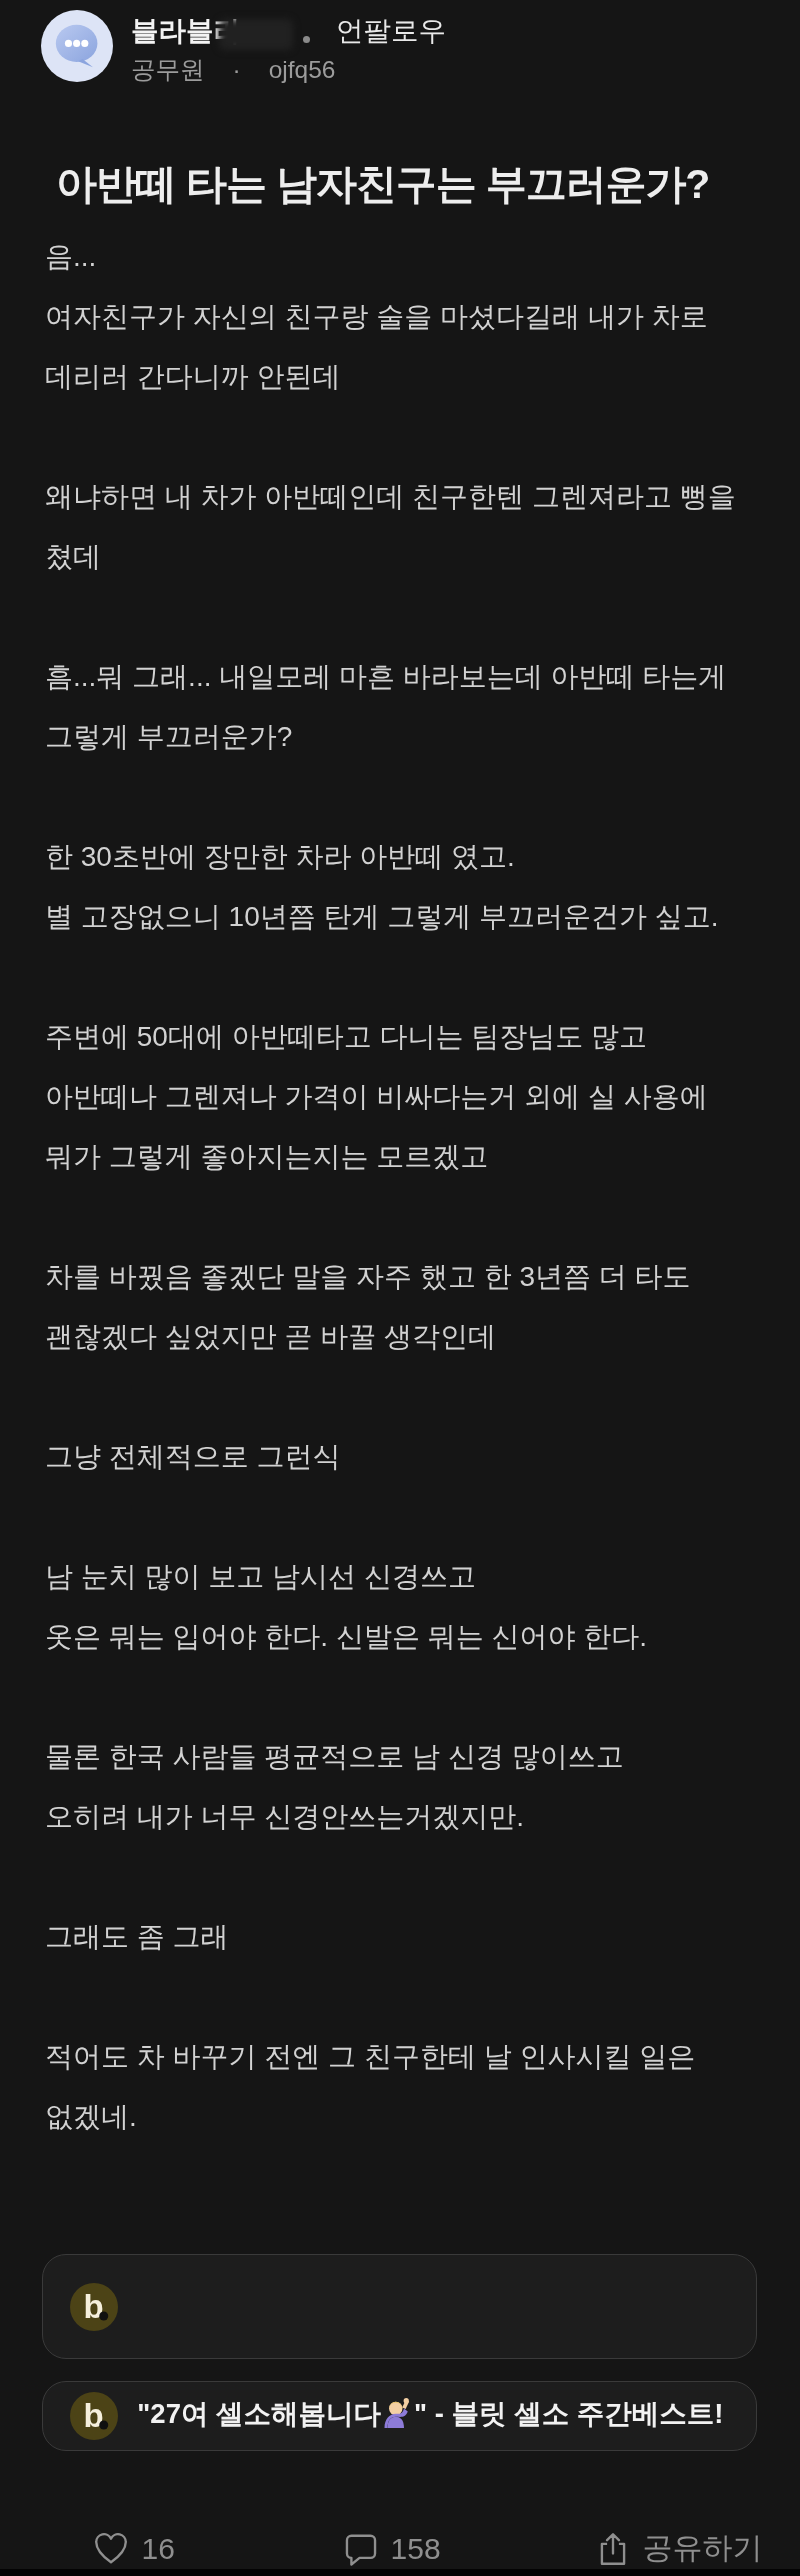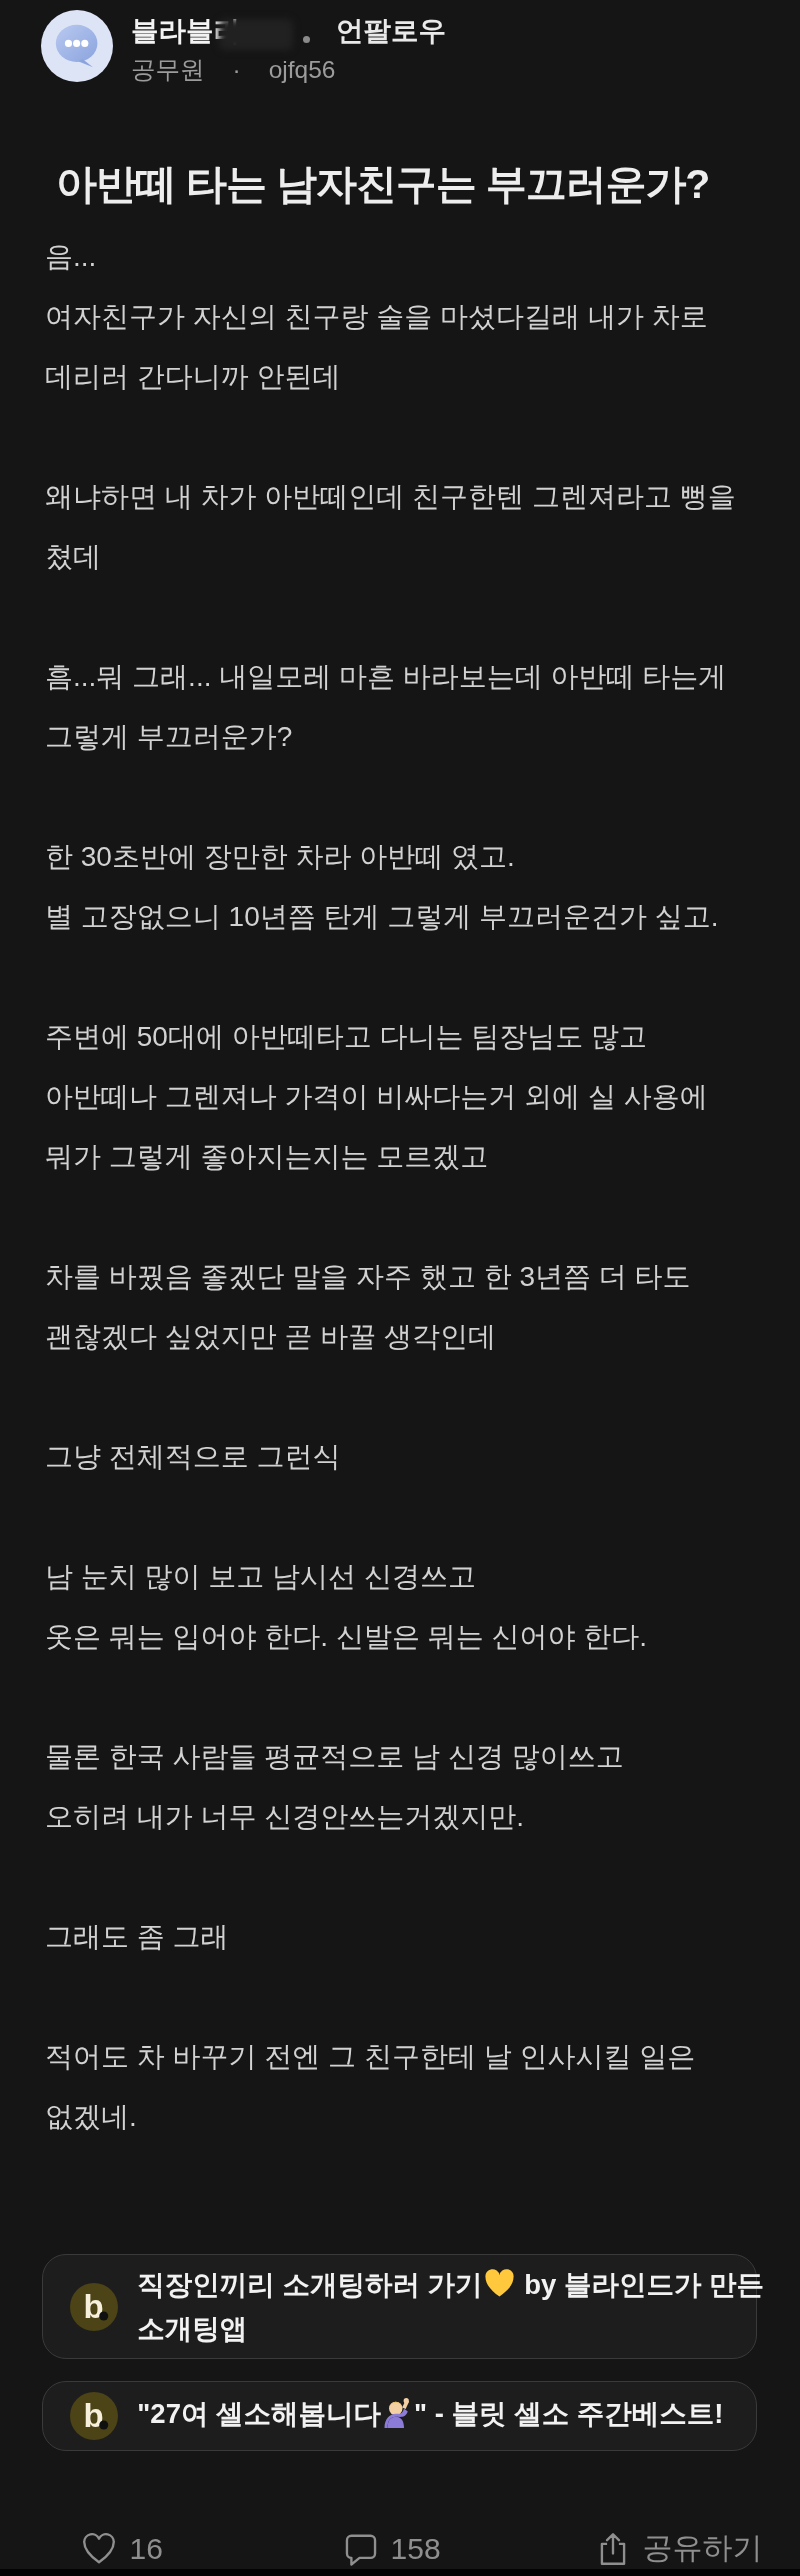--- a/index.html
+++ b/index.html
@@ -7,37 +7,37 @@
   body { font-family:"Liberation Sans","DejaVu Sans",sans-serif; }
   .screen {
     position:relative; width:801px; height:2576px;
     background:#151515; overflow:hidden; margin:0 auto;
   }
   
   .avatar { position:absolute; left:41px; top:9.7px; width:72px; height:72px; border-radius:50%; }
   .author-name { position:absolute; left:131px; top:13.4px; font-size:27.5px; font-weight:700; color:#f3f3f3; }
   .redacted { position:absolute; left:219px; top:19.3px; width:74px; height:31px; background:#212121; border-radius:6px; filter:blur(3.7px); }
   .sep-dot { position:absolute; left:303px; top:36px; width:7.4px; height:7.4px; border-radius:50%; background:#8a8a8a; }
-  .unfollow { position:absolute; left:336px; top:13.4px; background:none; border:none; font-family:inherit; font-size:27.5px; font-weight:700; color:#e9e9e9; cursor:pointer; }
+  .unfollow { position:absolute; left:336px; top:13.4px; background:none; border:none; font-family:inherit; font-size:27.5px; font-weight:400; color:#e9e9e9; cursor:pointer; }
   .author-sub { position:absolute; left:131px; top:53px; font-size:24.5px; color:#9c9c9c; display:flex; align-items:center; gap:28px; }
   .author-sub .subdot { font-size:24.5px; }
   
   .title { position:absolute; left:43px; top:157px; font-size:41px; font-weight:700; color:#ededed; letter-spacing:-1.1px; white-space:pre;margin-left:13px; }
   .body-text { position:absolute; left:45px; top:227px; font-size:28px; line-height:60px; color:#d2d2d2; white-space:pre; }
   
   .banner { position:absolute; left:42px; width:715px; background:#1d1d1d; border:1.5px solid #3a3a3a; border-radius:24px; display:flex; align-items:center; cursor:pointer; }
   .banner-1 { top:2254px; height:105px; }
   .banner-2 { top:2381px; height:70px; }
   .blogo { flex:0 0 auto; margin-left:27px; width:48px; height:48px; }
   .banner-text { margin-left:19.3px; font-size:27.5px; font-weight:700; color:#f2f2f2; line-height:39px; white-space:pre; }
   .emoji { display:inline-block; vertical-align:-5.2px; margin:0 1.5px; }
   
   .action { position:absolute; top:2527px; height:43px; display:flex; align-items:center; gap:12.6px; color:#8f8f8f; font-size:30px; cursor:pointer; }
   .action svg { display:block; }
-  .action-like { left:81px; }
+  .action-like { left:93px; }
   .action-comment { left:344px; }
   .action-share { left:596px; }
   .bottom-strip { position:absolute; left:0; top:2569px; width:100%; height:6.7px; background:#030303; }
 </style>
 </head>
 <body>
 
 <div class="screen">
 
   <div class="avatar">
@@ -101,24 +101,20 @@
 없겠네.</div>
 
   <div class="banner banner-1">
     <span class="blogo">
       <svg width="48" height="48" viewBox="0 0 64 64">
         <circle cx="32" cy="32" r="32" fill="#4c4316"></circle>
         <text x="18" y="46" font-family="Liberation Sans, DejaVu Sans, sans-serif" font-size="44" font-weight="700" fill="#f5efdc">b</text>
         <circle cx="45" cy="44" r="6" fill="#101010"></circle>
       </svg>
     </span>
-    <span class="banner-text"><span>직장인끼리 소개팅하러 가기</span><span class="emoji"><svg width="31" height="30" viewBox="0 0 42 40">
-            <path d="M21 37 C8 28 2 19 2 11 A9.5 9.5 0 0 1 21 8 A9.5 9.5 0 0 1 40 11 C40 19 34 28 21 37 Z" fill="#ffc83d"></path>
-          </svg></span><span> by 블라인드가 만든
-소개팅앱</span></span>
   </div>
 
   <div class="banner banner-2">
     <span class="blogo">
       <svg width="48" height="48" viewBox="0 0 64 64">
         <circle cx="32" cy="32" r="32" fill="#4c4316"></circle>
         <text x="18" y="46" font-family="Liberation Sans, DejaVu Sans, sans-serif" font-size="44" font-weight="700" fill="#f5efdc">b</text>
         <circle cx="45" cy="44" r="6" fill="#101010"></circle>
       </svg>
     </span>

